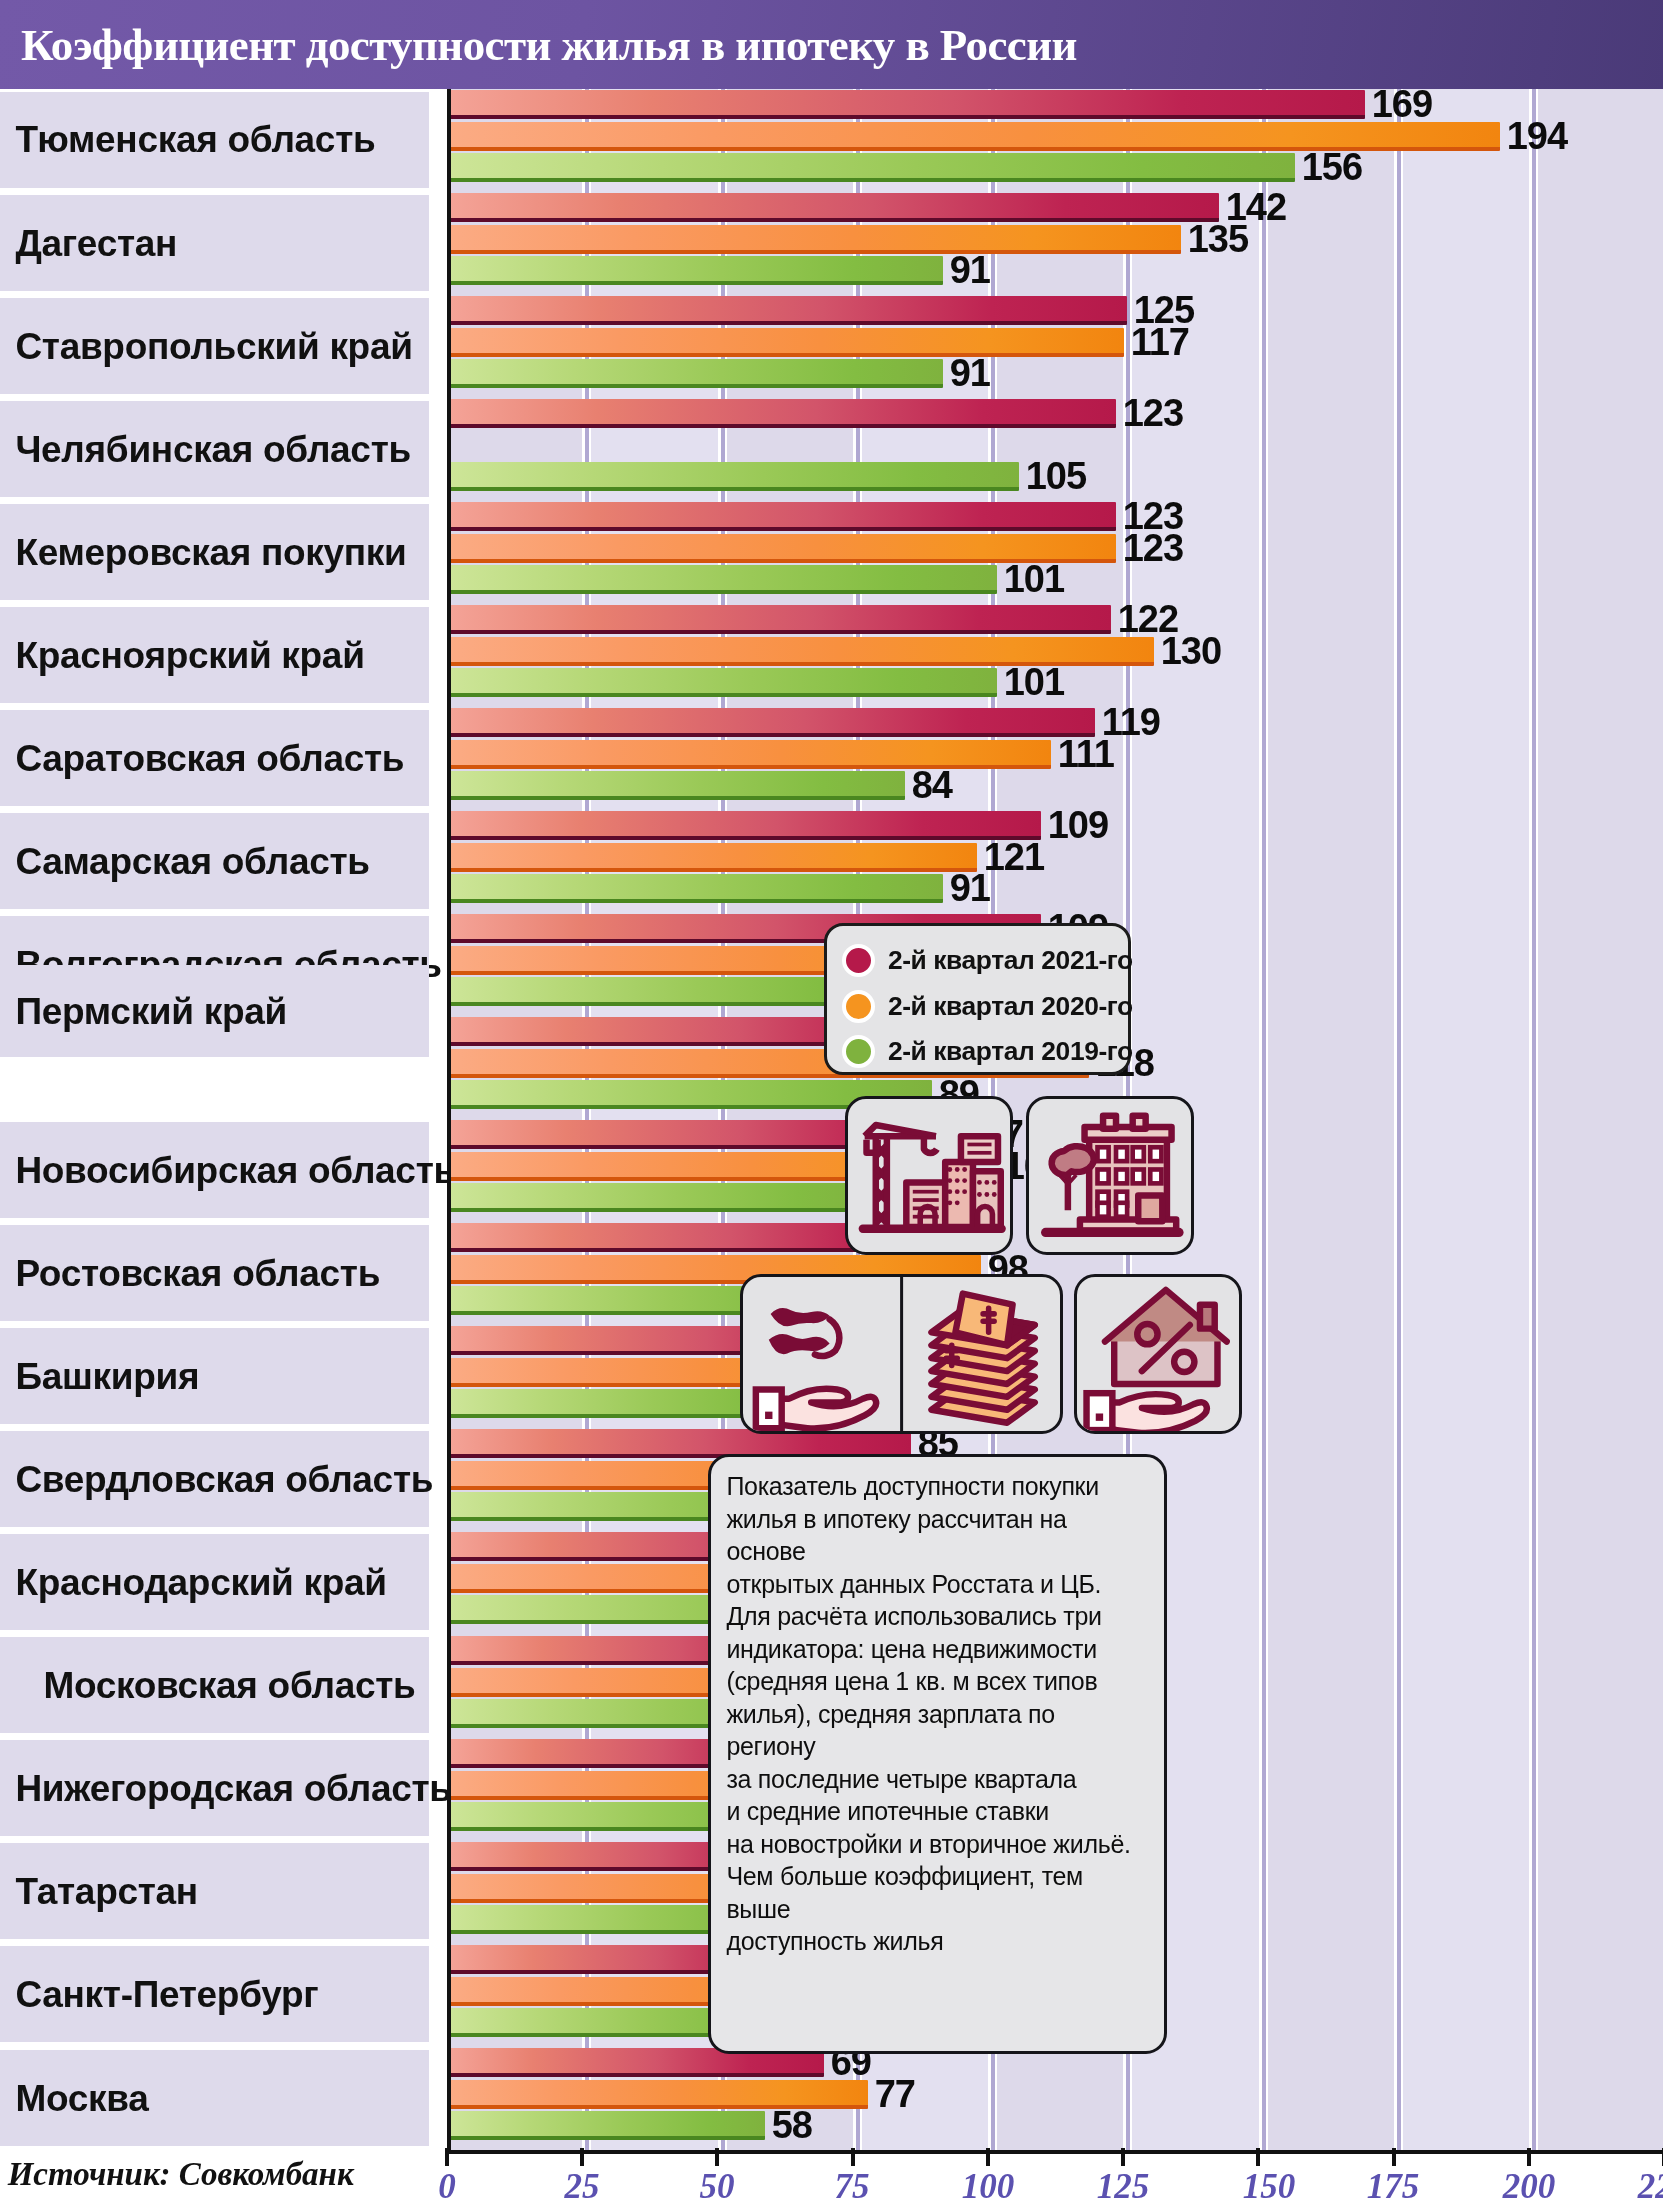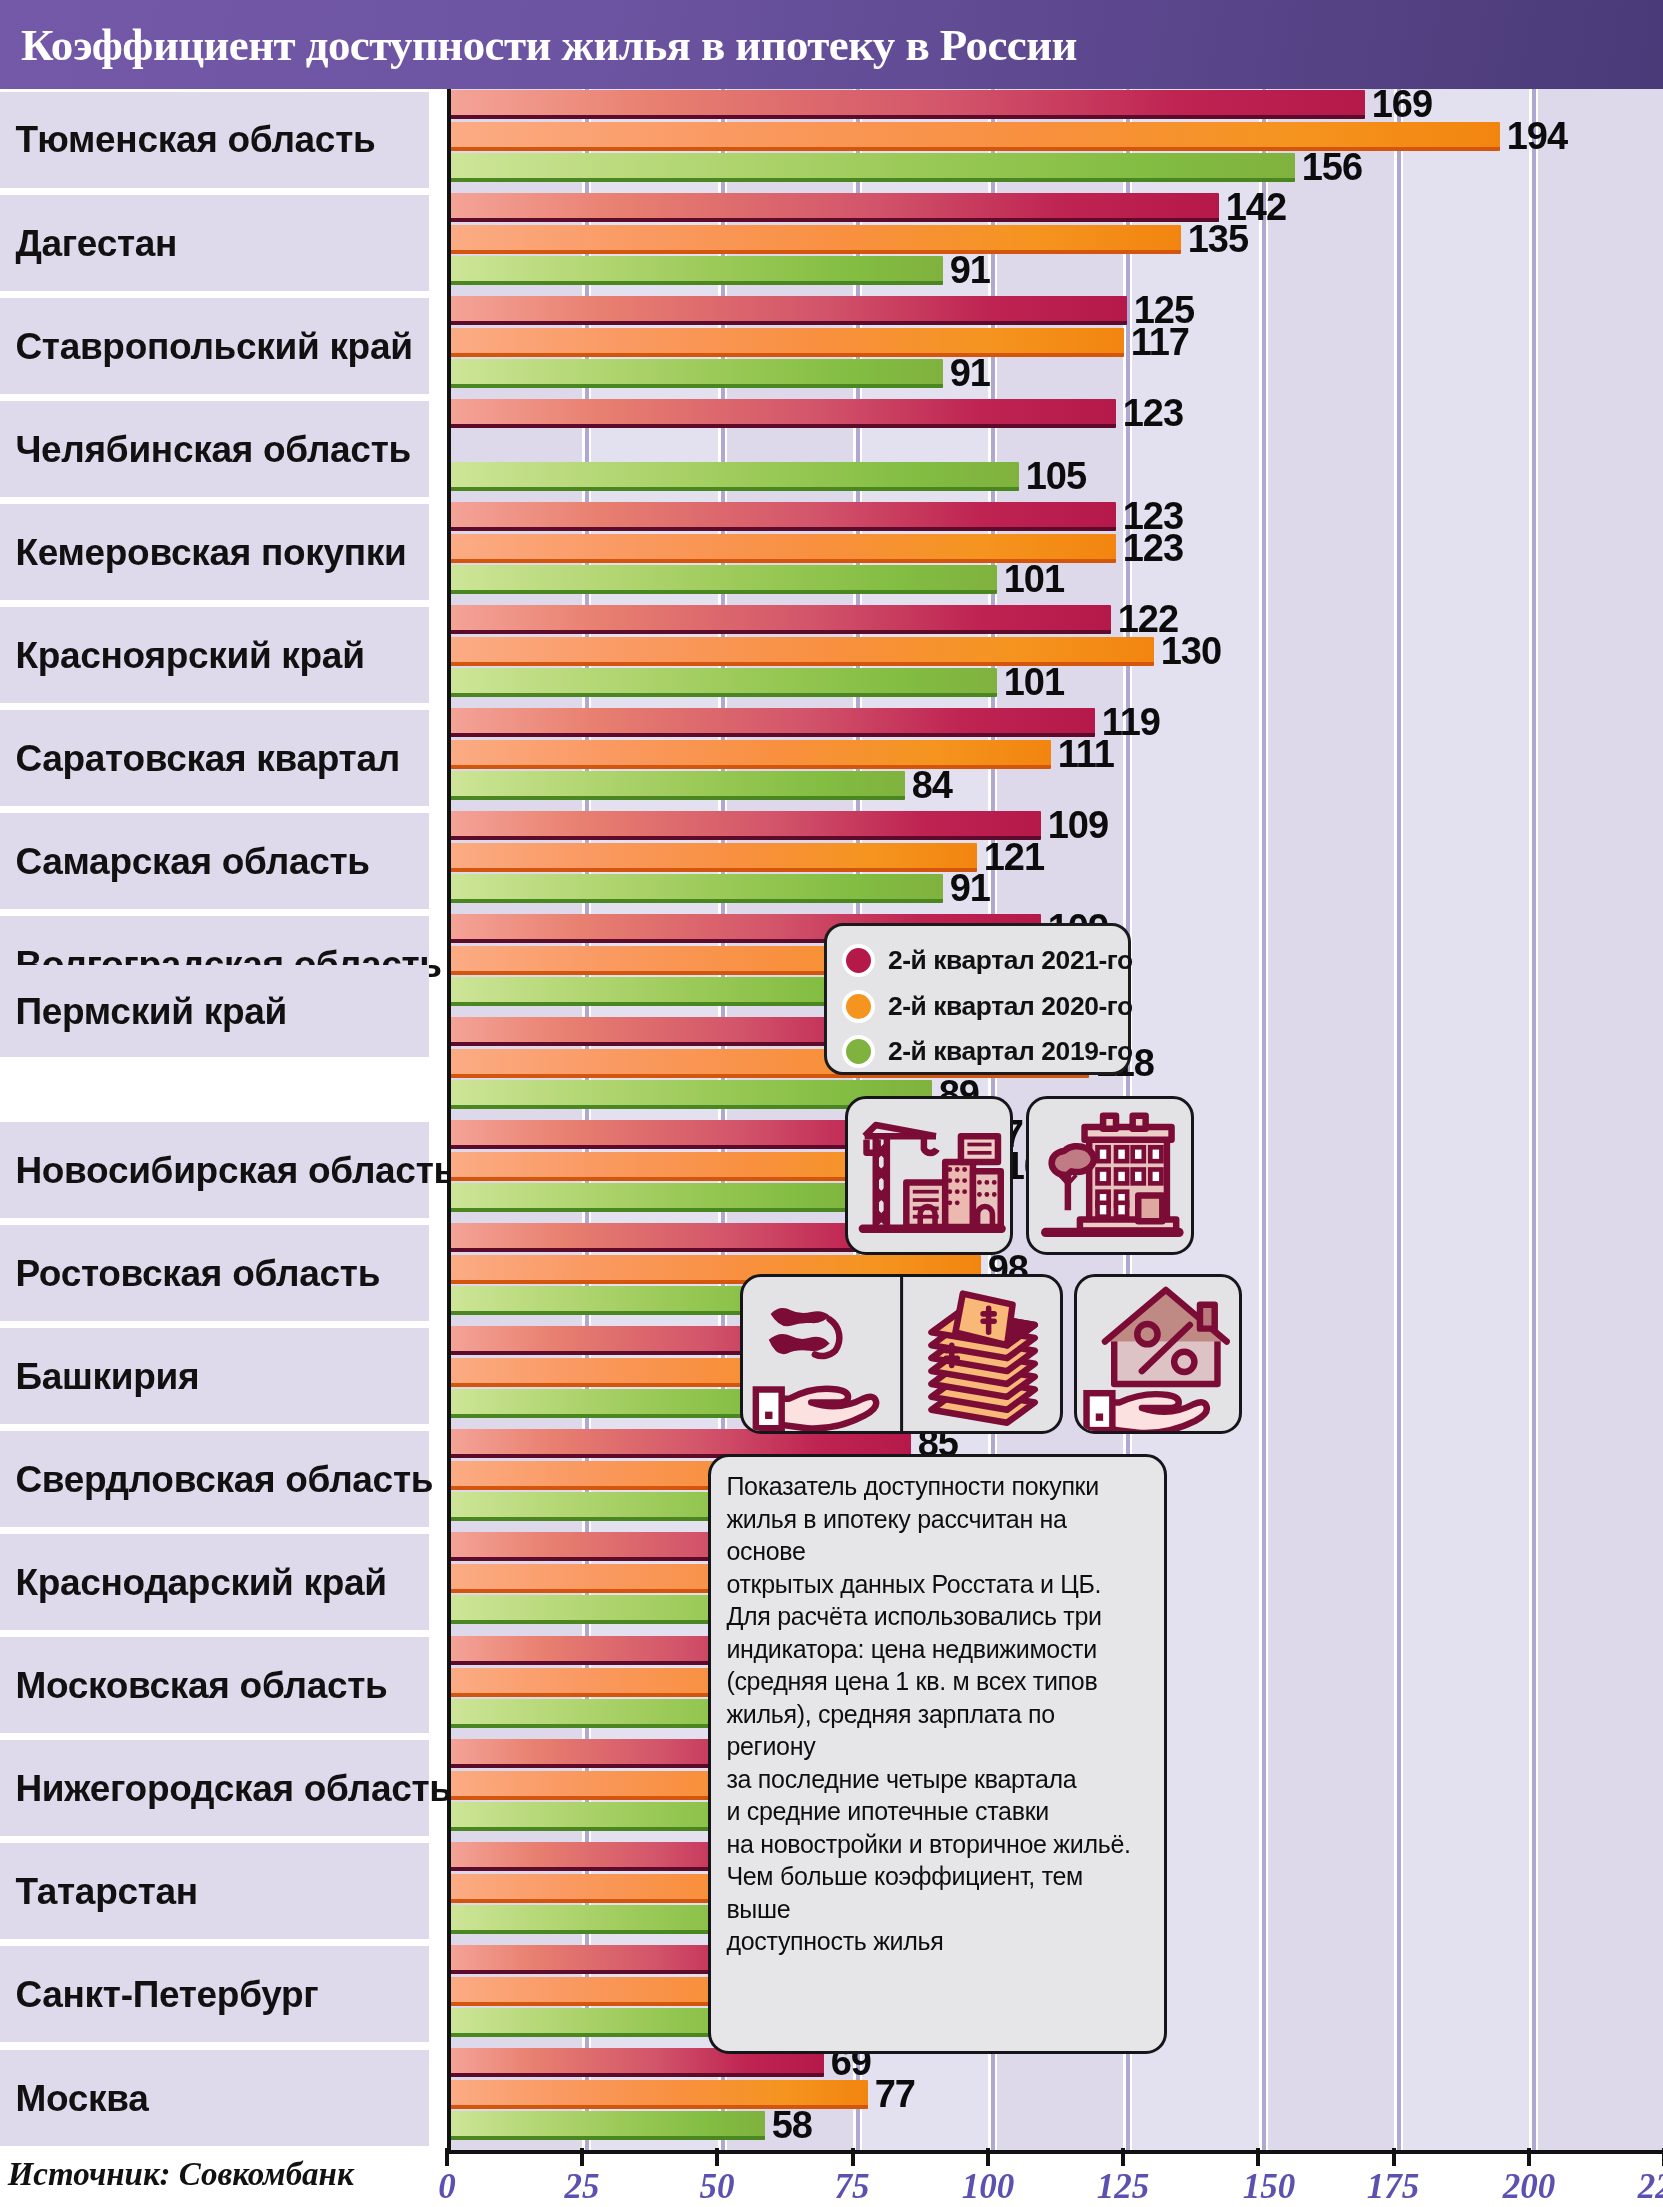--- a/index.html
+++ b/index.html
@@ -207,21 +207,21 @@
       <div class="labelband" style="top: 312px; height: 96px;">
         <span class="labeltext">Челябинская область</span>
       </div>
       <div class="labelband" style="top: 415px; height: 96px;">
         <span class="labeltext">Кемеровская покупки</span>
       </div>
       <div class="labelband" style="top: 518px; height: 96px;">
         <span class="labeltext">Красноярский край</span>
       </div>
       <div class="labelband" style="top: 621px; height: 96px;">
-        <span class="labeltext">Саратовская квартал</span>
+        <span class="labeltext">Саратовская область</span>
       </div>
       <div class="labelband" style="top: 724px; height: 96px;">
         <span class="labeltext">Самарская область</span>
       </div>
       <div class="labelband" style="top: 827px; height: 96px;">
         <span class="labeltext">Волгоградская область</span>
       </div>
       <div class="labelband" style="top: 876px; height: 92px;">
         <span class="labeltext">Пермский край</span>
       </div>
@@ -233,21 +233,21 @@
       </div>
       <div class="labelband" style="top: 1239px; height: 96px;">
         <span class="labeltext">Башкирия</span>
       </div>
       <div class="labelband" style="top: 1342px; height: 96px;">
         <span class="labeltext">Свердловская область</span>
       </div>
       <div class="labelband" style="top: 1445px; height: 96px;">
         <span class="labeltext">Краснодарский край</span>
       </div>
-      <div class="labelband" style="top: 1548px; height: 96px;">
+      <div class="labelband" style="top: 1548px; height: 96px; padding-left: 28px;">
         <span class="labeltext">Московская область</span>
       </div>
       <div class="labelband" style="top: 1651px; height: 96px;">
         <span class="labeltext">Нижегородская область</span>
       </div>
       <div class="labelband" style="top: 1754px; height: 96px;">
         <span class="labeltext">Татарстан</span>
       </div>
       <div class="labelband" style="top: 1857px; height: 96px;">
         <span class="labeltext">Санкт-Петербург</span>

